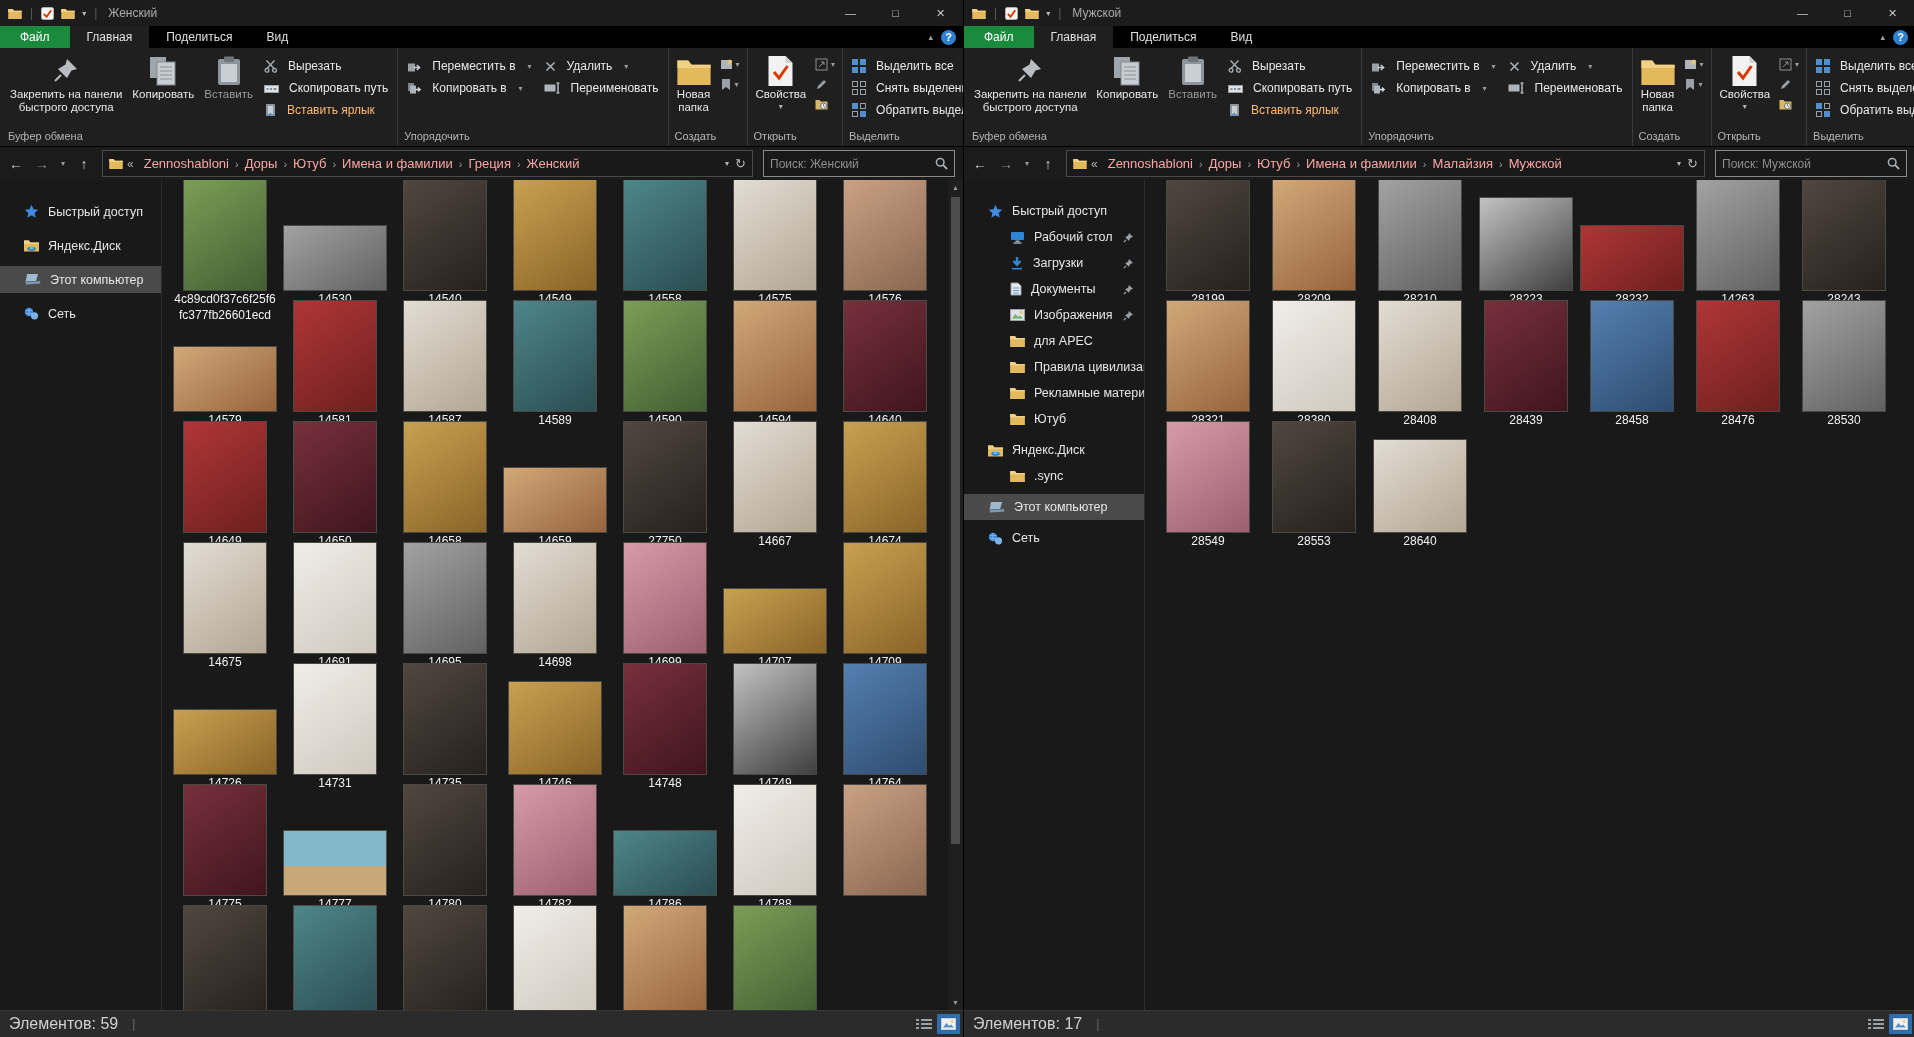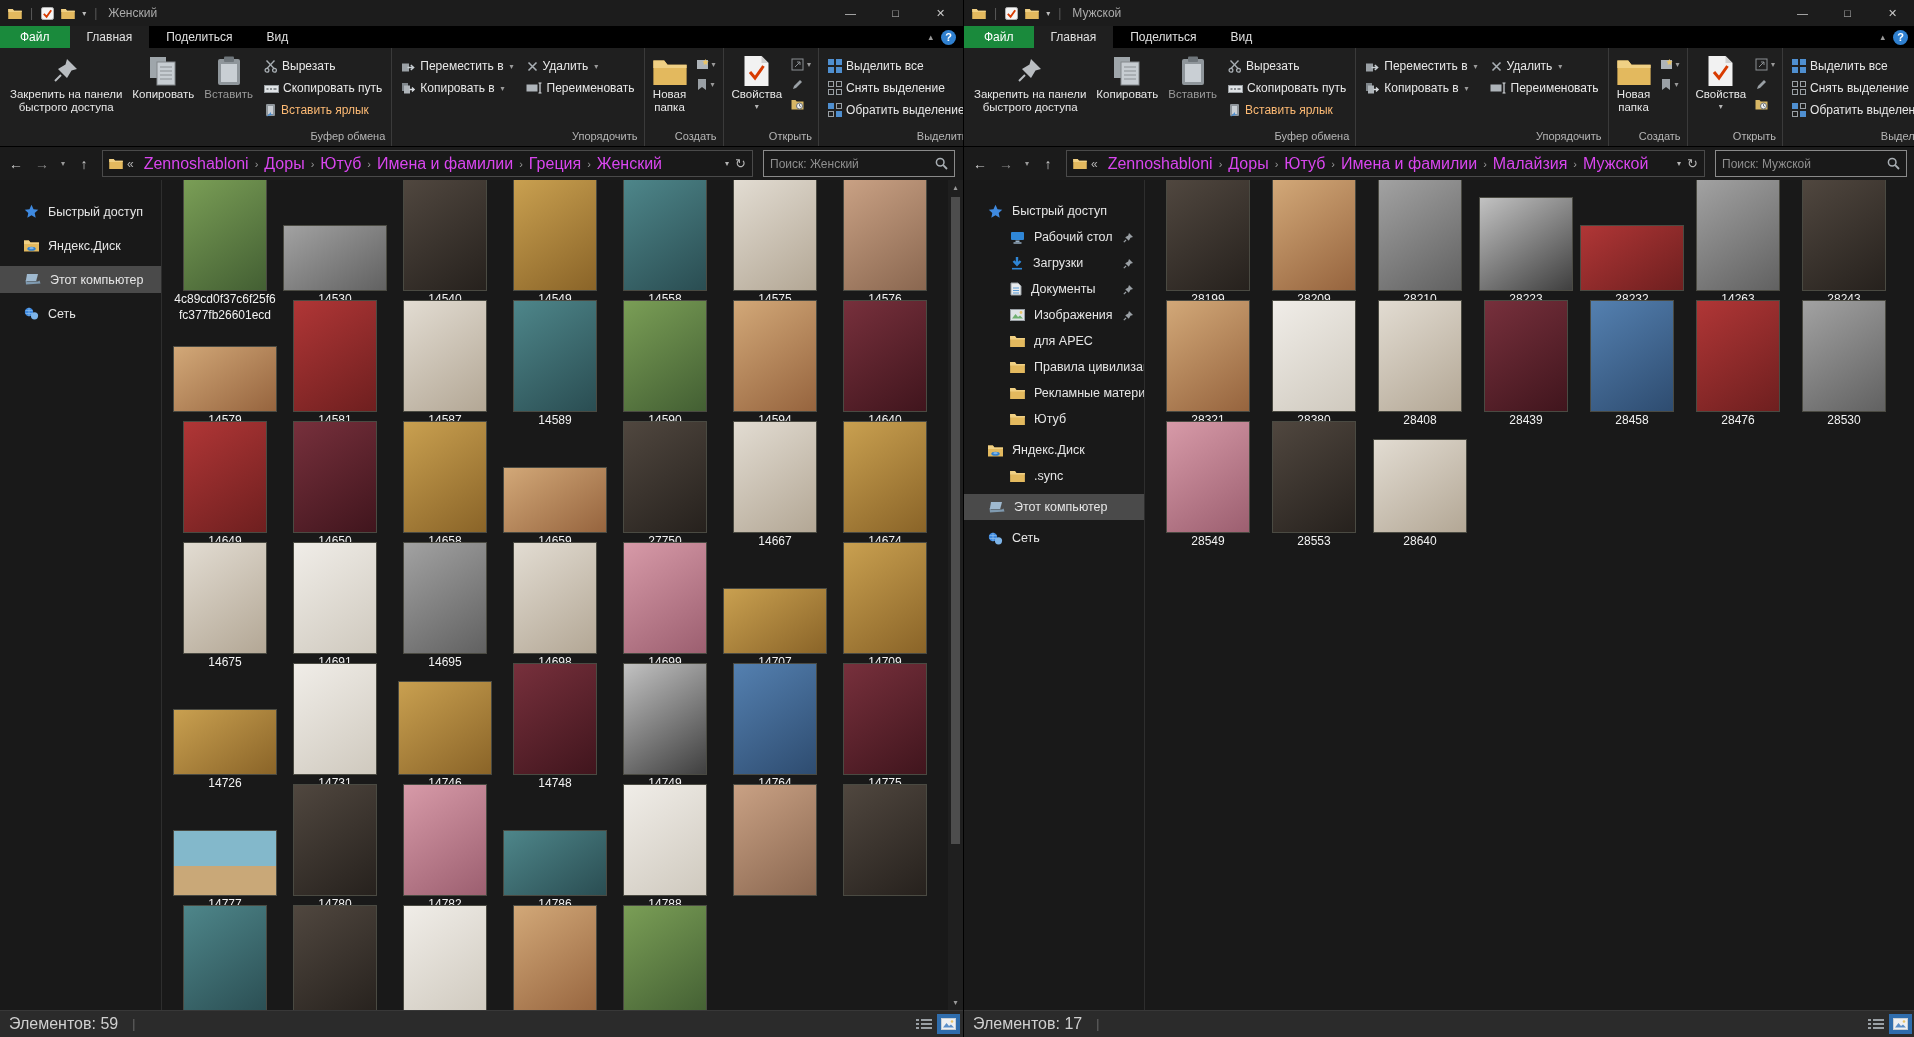--- a/index.html
+++ b/index.html
@@ -25,42 +25,42 @@
   .tab.active{background:#1f1f1f;}
   .tab-right{margin-left:auto;display:flex;align-items:center;gap:8px;padding-right:7px;}
   .collapse-chev{color:#9a9a9a;font-size:9px;}
   .help-btn{width:15px;height:15px;border-radius:50%;background:#2f80d0;color:#fff;font-size:11px;font-weight:bold;
             display:flex;align-items:center;justify-content:center;}
 
   
   .ribbon{height:98px;background:#1f1f1f;display:flex;flex:none;overflow:hidden;padding-left:2px;}
   .rgroup{display:flex;flex-direction:column;border-right:1px solid #3a3a3a;flex:none;}
   .rgroup-body{flex:1;display:flex;align-items:stretch;padding:3px 4px 0 4px;gap:2px;}
-  .rgroup-label{height:17px;text-align:right;color:#b5b5b5;font-size:11px;line-height:15px;white-space:nowrap;padding:0 6px;}
+  .rgroup-label{height:17px;text-align:left;color:#b5b5b5;font-size:11px;line-height:15px;white-space:nowrap;padding:0 6px;}
   .bigbtn{display:flex;flex-direction:column;align-items:center;justify-content:flex-start;padding:3px 4px 0 4px;}
   .bigbtn .bicon{height:34px;display:flex;align-items:center;justify-content:center;}
   .bigbtn .blabel{color:#e8e8e8;font-size:11.5px;line-height:13px;text-align:center;white-space:pre-line;}
   .bigbtn.dim .blabel{color:#9a9a9a;}
   .bigbtn .bcaret{color:#b5b5b5;font-size:8px;margin-top:1px;}
   .smallcol{display:flex;flex-direction:column;justify-content:flex-start;padding-top:4px;}
-  .smallbtn{height:22px;display:flex;align-items:center;gap:4px;padding:0 5px;white-space:nowrap;}
+  .smallbtn{height:22px;display:flex;align-items:center;gap:10px;padding:0 5px;white-space:nowrap;}
   .smallbtn .slabel{color:#e8e8e8;font-size:12px;}
   .smallbtn.dim .slabel{color:#fdba74;}
   .smallbtn .scaret{color:#9a9a9a;font-size:8px;margin-left:2px;}
   .minicol{display:flex;flex-direction:column;justify-content:flex-start;gap:4px;padding:5px 3px 0 3px;}
   .minibtn{display:flex;align-items:center;gap:3px;height:16px;}
   .minibtn .scaret{color:#9a9a9a;font-size:8px;}
 
   
   .addr-row{height:33px;background:#1b1b1b;border-top:1px solid #000;display:flex;align-items:center;flex:none;padding:0 8px 0 4px;gap:2px;}
   .navbtn{width:24px;height:24px;display:flex;align-items:center;justify-content:center;color:#d0d0d0;font-size:14px;flex:none;}
   .navbtn.small{width:14px;font-size:8px;color:#9a9a9a;}
   .addr-field{flex:1;height:25px;margin-left:4px;background:#191919;border:1px solid #4a4a4a;display:flex;align-items:center;padding:0 4px 0 6px;min-width:0;overflow:hidden;}
   .addr-field .ovf{color:#b5b5b5;font-size:12px;margin:0 4px;}
-  .crumb{color:#d946ef;font-size:16px;padding:0 6px;white-space:nowrap;}
+  .crumb{color:#fca5a5;font-size:13px;padding:0 6px;white-space:nowrap;}
   .crumb-sep{color:#9a9a9a;font-size:11px;}
   .addr-tools{margin-left:auto;display:flex;align-items:center;gap:6px;padding-right:2px;}
   .addr-tools .t{color:#b5b5b5;font-size:11px;}
   .search-field{width:178px;height:25px;margin-left:8px;background:#191919;border:1px solid #8a8a8a;display:flex;align-items:center;padding:0 6px;flex:none;}
   .search-text{color:#8f8f8f;font-size:12px;flex:1;white-space:nowrap;overflow:hidden;}
 
   
   .wbody{flex:1;display:flex;position:relative;background:#191919;overflow:hidden;}
   .sidebar{flex:none;padding-top:18px;overflow:hidden;}
   #win-0 .sidebar{width:161px;border-right:1px solid #2e2e2e;}
@@ -612,20 +612,24 @@
           </div>
           <div class="cell">
             <div class="thumb landscape tone-gold"></div>
             <div class="flabel">14726</div>
           </div>
           <div class="cell">
             <div class="thumb portrait tone-white"></div>
             <div class="flabel">14731</div>
           </div>
           <div class="cell">
+            <div class="thumb portrait tone-dark"></div>
+            <div class="flabel">14735</div>
+          </div>
+          <div class="cell">
             <div class="thumb square tone-gold"></div>
             <div class="flabel">14746</div>
           </div>
           <div class="cell">
             <div class="thumb portrait tone-darkred"></div>
             <div class="flabel">14748</div>
           </div>
           <div class="cell">
             <div class="thumb portrait tone-bw"></div>
             <div class="flabel">14749</div>

